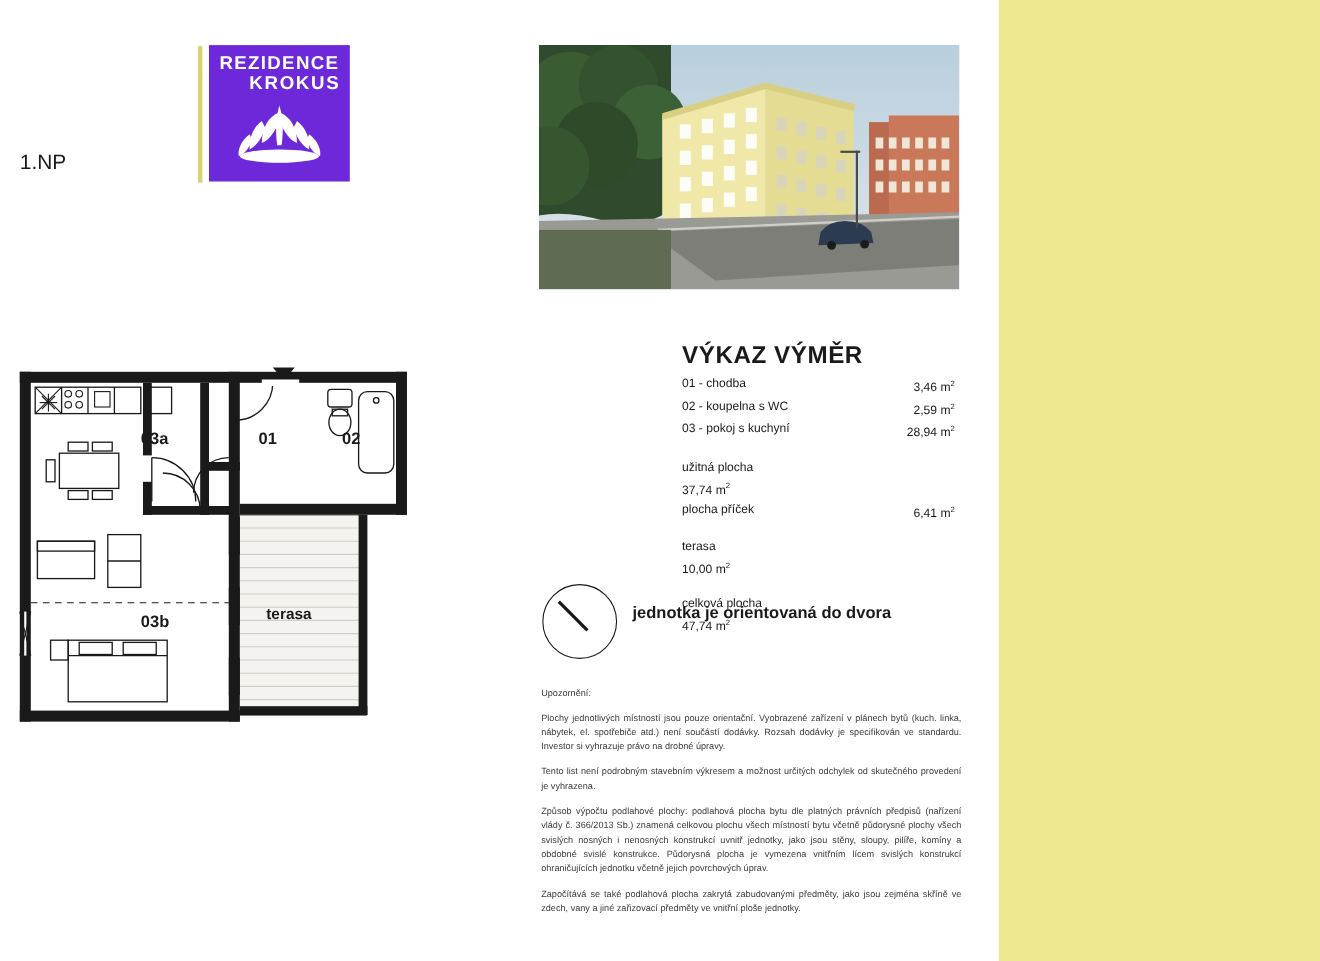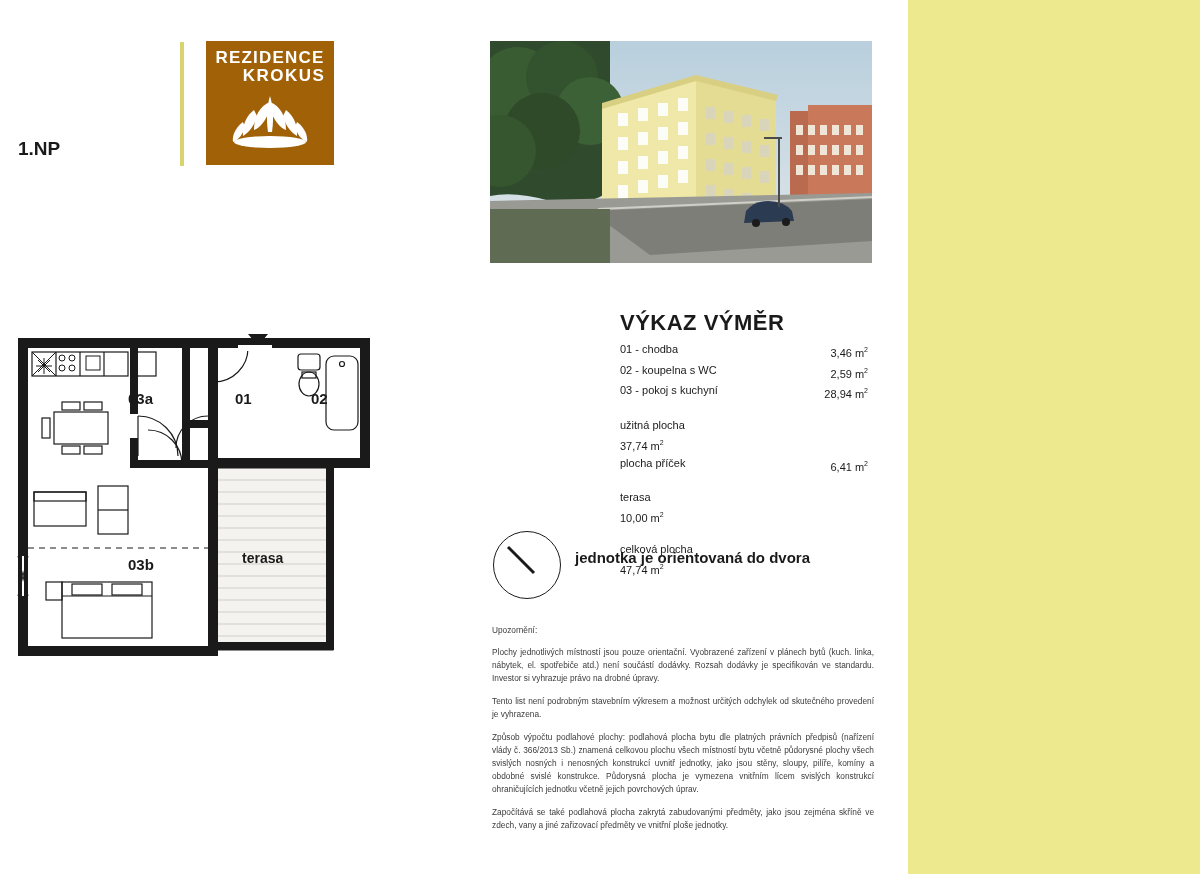--- a/index.html
+++ b/index.html
@@ -24,29 +24,29 @@
   }
 
   
   .unit-no {
     position: absolute; left: 18px; top: 52px;
     font-size: 44px; font-weight: bold; letter-spacing: 0px;
     color: #cfc86a;
   }
   .unit-floor {
     position: absolute; left: 18px; top: 138px;
-    font-size: 19px; font-weight: bold; color: #1a1a1a;
+    font-size: 19px; font-weight: normal; color: #1a1a1a;
   }
   .header-divider {
     position: absolute; left: 180px; top: 42px;
     width: 4px; height: 124px; background: #d8d26f;
   }
   .logo-box {
-    position: absolute; left: 206px; top: 41px;
-    width: 128px; height: 124px; background: #a16207;
+    position: absolute; left: 190px; top: 41px;
+    width: 128px; height: 124px; background: #6d28d9;
     color:#fff; text-align:center;
   }
   .logo-rez { font-size: 17px; font-weight: bold; letter-spacing: 1.2px; margin-top: 7px; }
   .logo-krokus { font-size: 17px; font-weight: bold; letter-spacing: 1.5px; margin-top: -2px; padding-left: 28px; }
   .logo-flower { margin-top: 2px; }
 
   
   .photo {
     position: absolute; left: 490px; top: 41px; width: 382px; height: 222px;
     overflow: hidden; background: #9fb7c9;

